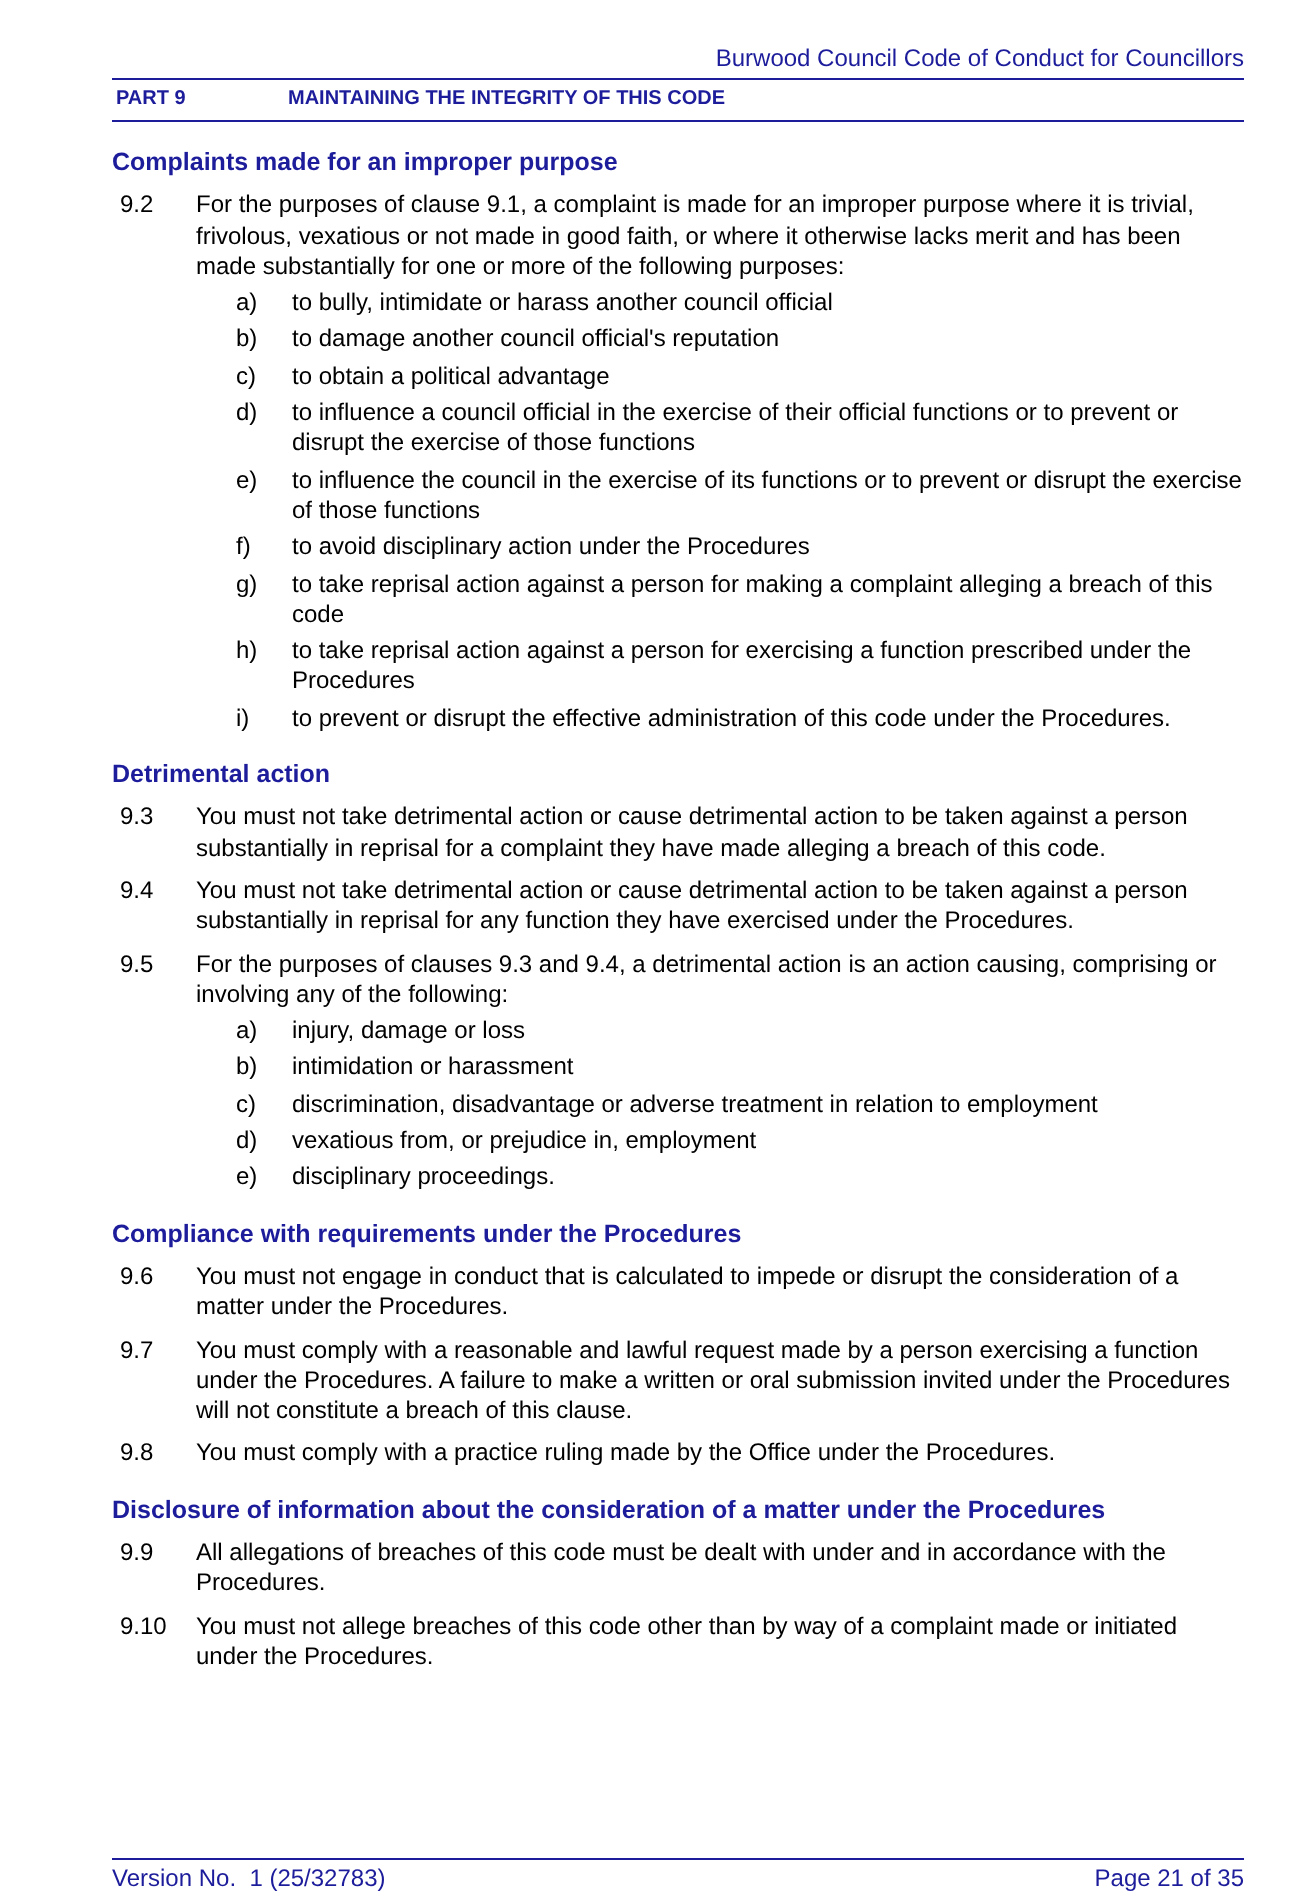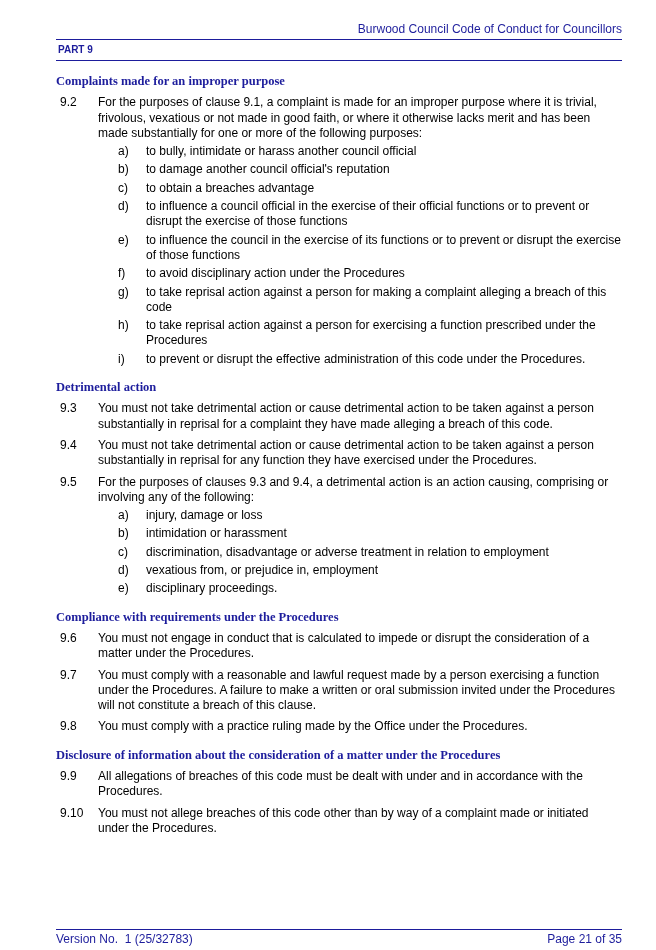--- a/index.html
+++ b/index.html
@@ -32,21 +32,20 @@
     border-bottom:1px solid #1d1d9c;
   }
   .part-label{width:86px;flex:none;}
   .part-title{flex:1;}
   
   .sec-heading{
     margin-top:13px;
     font-weight:bold;
     font-size:12.5px;line-height:15.3px;
     color:#1d1d9c;
-    font-family:Liberation Serif, serif;
   }
   .clause{display:flex;margin-top:6px;font-size:12px;line-height:15.3px;}
   .clause-num{width:42px;flex:none;padding-left:4px;box-sizing:border-box;}
   .clause-text{flex:1;}
   .sub-item{display:flex;margin:3px 0 0 62px;font-size:12px;line-height:15.3px;}
   .sub-letter{width:28px;flex:none;}
   .sub-text{flex:1;padding-right:0;}
   
   .footer{
     position:absolute;
@@ -61,40 +60,41 @@
 </style>
 </head>
 <body>
 
 <div class="page">
   <div class="content">
     <div class="hdr">
       <div class="hdr-title">Burwood Council Code of Conduct for Councillors</div>
       <div class="part-row">
         <span class="part-label">PART 9</span>
+        <span class="part-title">MAINTAINING THE INTEGRITY OF THIS CODE</span>
       </div>
     </div>
 
     <main id="sections-root">
         <div class="sec-heading">Complaints made for an improper purpose</div>
         <div class="clause">
           <span class="clause-num">9.2</span>
           <span class="clause-text">For the purposes of clause 9.1, a complaint is made for an improper purpose where it is trivial, frivolous, vexatious or not made in good faith, or where it otherwise lacks merit and has been made substantially for one or more of the following purposes:</span>
         </div>
         <div class="sub-item">
           <span class="sub-letter">a)</span>
           <span class="sub-text">to bully, intimidate or harass another council official</span>
         </div>
         <div class="sub-item">
           <span class="sub-letter">b)</span>
           <span class="sub-text">to damage another council official's reputation</span>
         </div>
         <div class="sub-item">
           <span class="sub-letter">c)</span>
-          <span class="sub-text">to obtain a breaches advantage</span>
+          <span class="sub-text">to obtain a political advantage</span>
         </div>
         <div class="sub-item">
           <span class="sub-letter">d)</span>
           <span class="sub-text">to influence a council official in the exercise of their official functions or to prevent or disrupt the exercise of those functions</span>
         </div>
         <div class="sub-item">
           <span class="sub-letter">e)</span>
           <span class="sub-text">to influence the council in the exercise of its functions or to prevent or disrupt the exercise of those functions</span>
         </div>
         <div class="sub-item">

